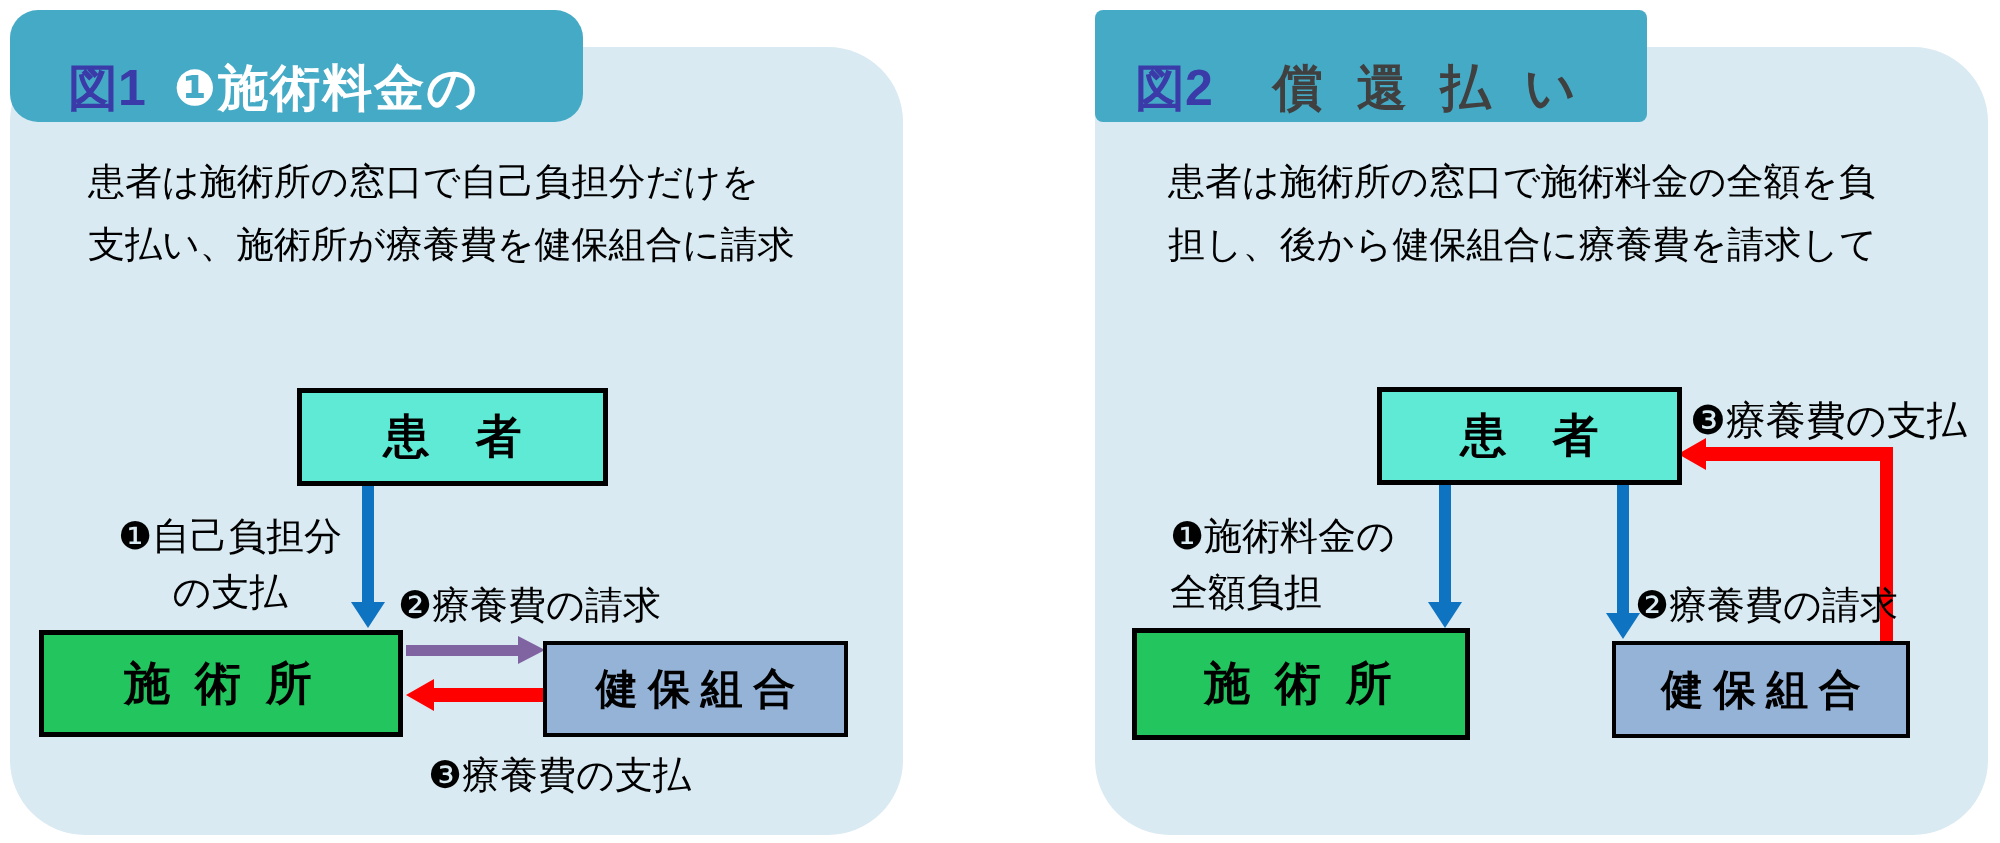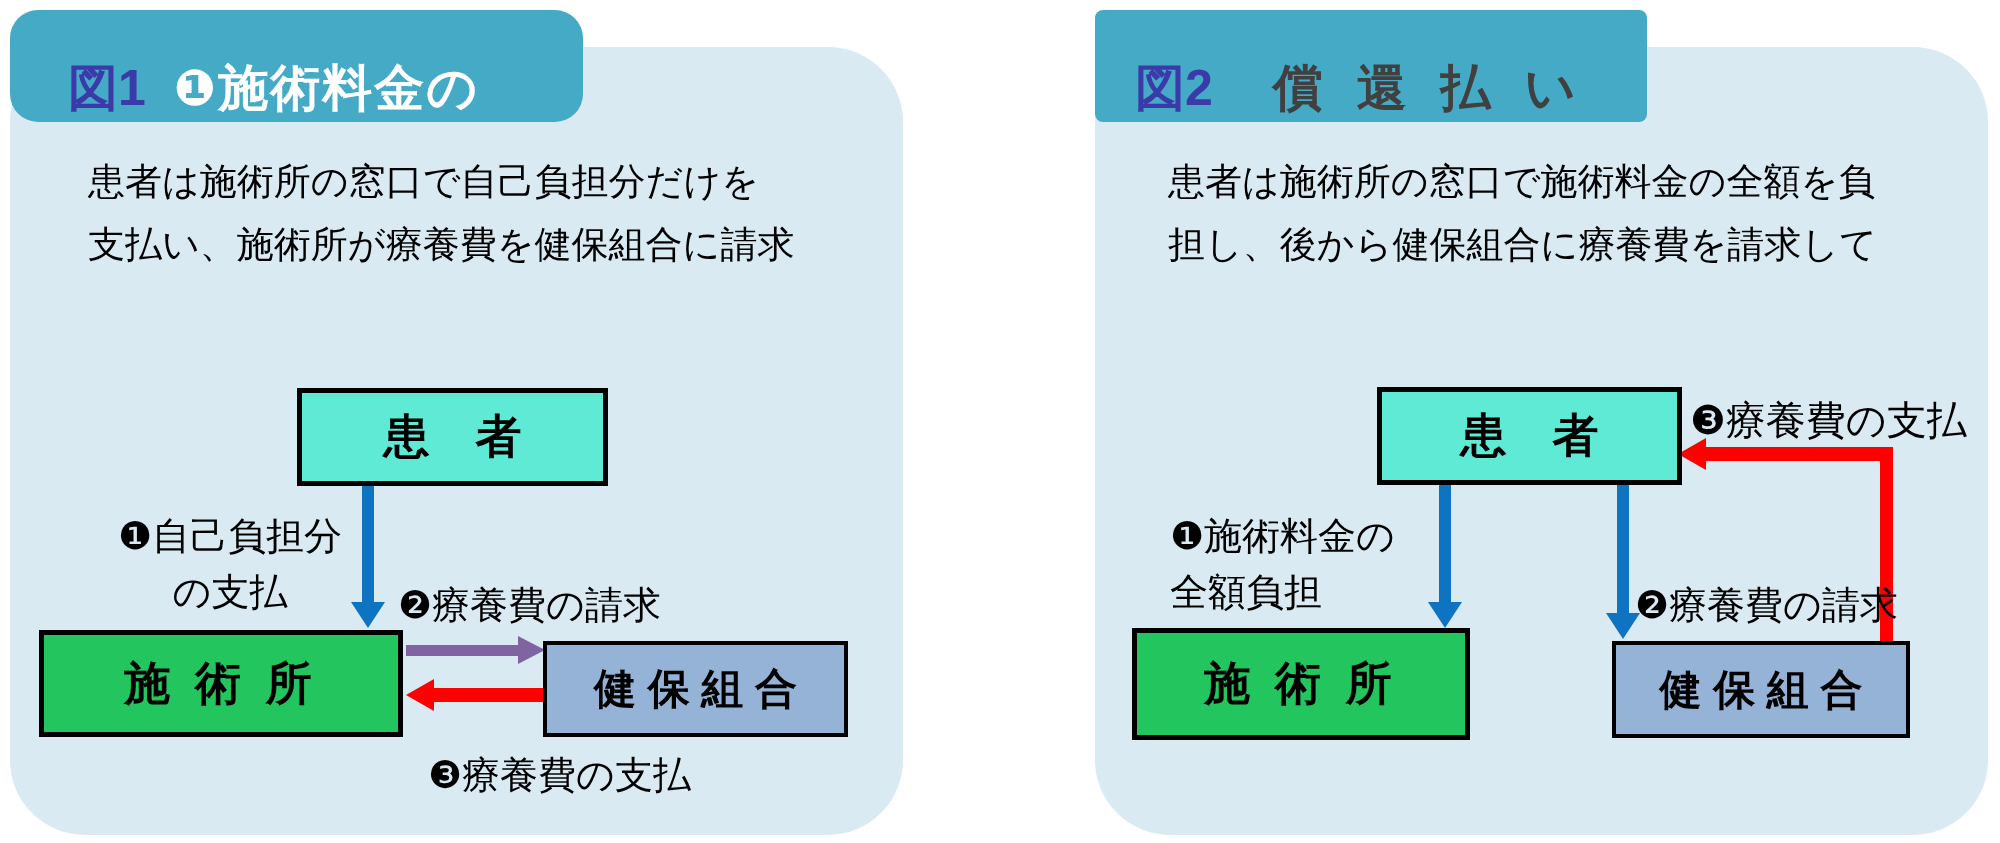--- a/index.html
+++ b/index.html
@@ -59,21 +59,21 @@
     position: absolute;
     border: 5px solid #000;
     box-sizing: border-box;
     display: flex; align-items: center; justify-content: center;
     font-weight: bold;
     z-index: 3;
     white-space: nowrap;
   }
   .pink     { background: #5eead4; }
   .yellow   { background: #22c55e; }
-  .bluegray { background: #95B3D7; }
+  .bluegray { background: #95B3D7; font-family: Liberation Serif, serif; }
 
   .f1-patient { left: 297px;  top: 388px; width: 311px; height: 98px;  font-size: 46px; }
   .f1-clinic  { left: 39px;   top: 630px; width: 364px; height: 107px; font-size: 46px; letter-spacing: 6px; }
   .f1-insurer { left: 543px;  top: 641px; width: 305px; height: 96px;  font-size: 42px; border-width: 4px; }
 
   .f2-patient { left: 1377px; top: 387px; width: 305px; height: 98px;  font-size: 46px; }
   .f2-clinic  { left: 1132px; top: 628px; width: 338px; height: 112px; font-size: 46px; letter-spacing: 6px; }
   .f2-insurer { left: 1612px; top: 641px; width: 298px; height: 97px;  font-size: 42px; border-width: 4px; }
 
   

